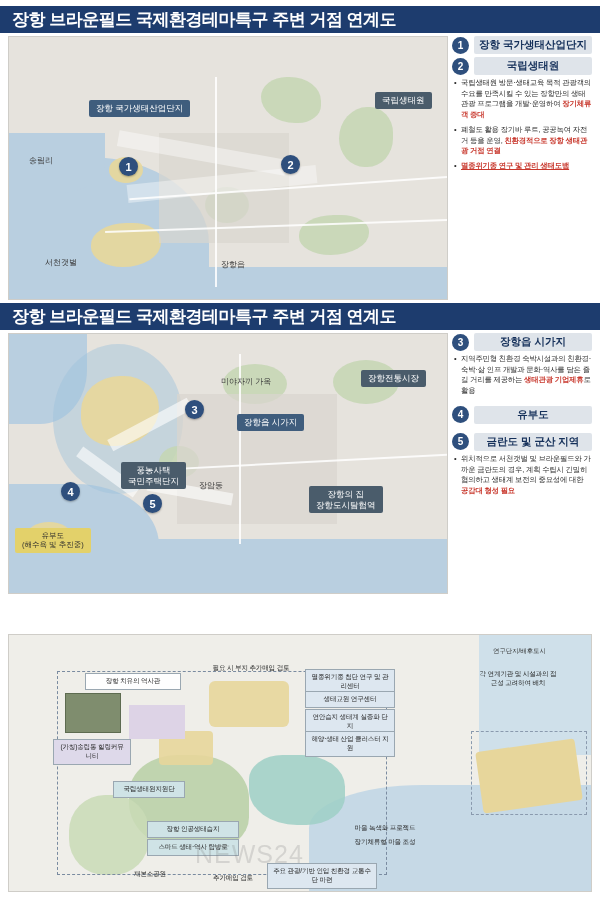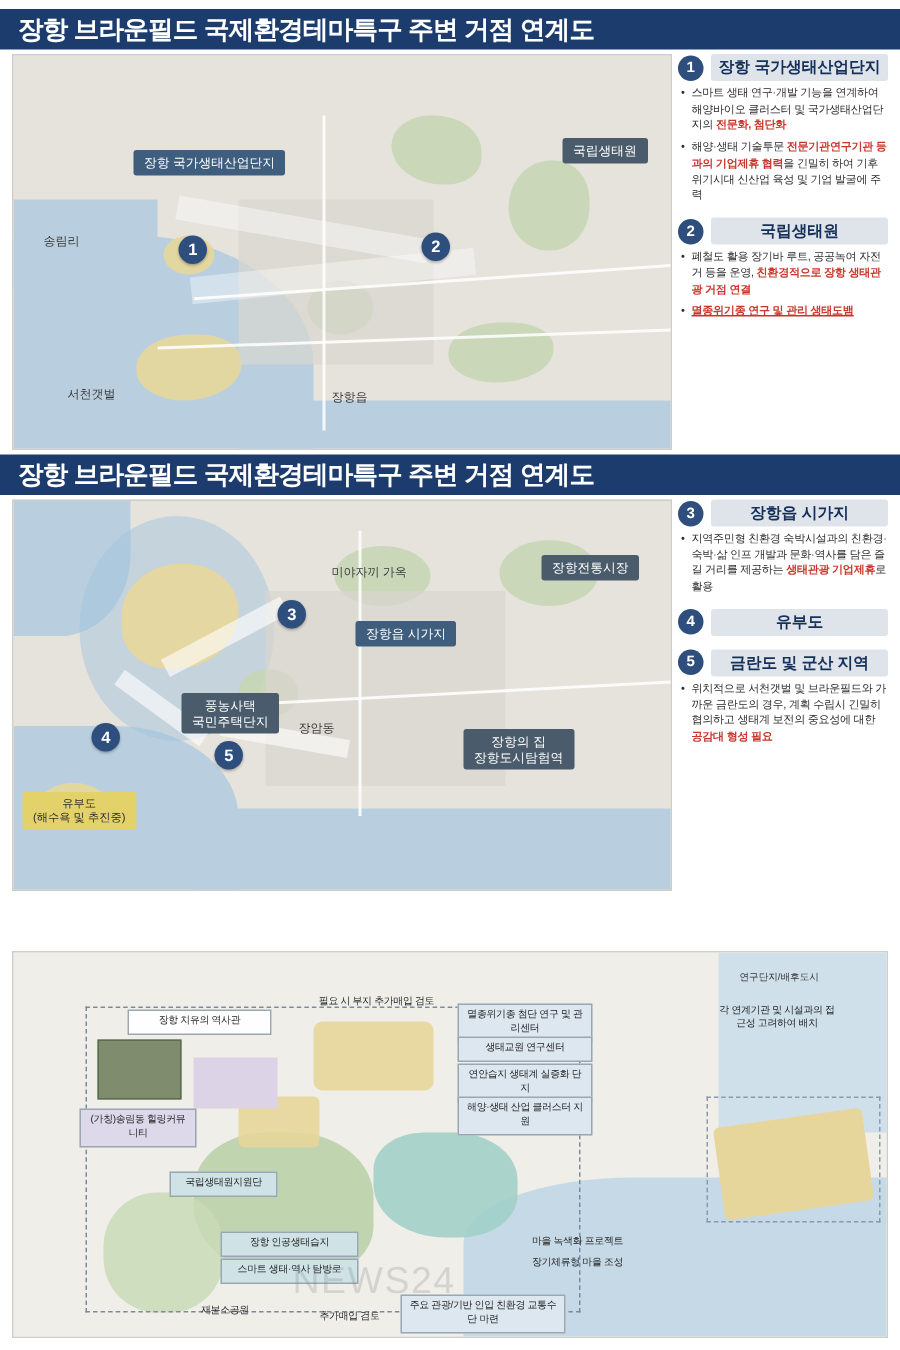--- a/index.html
+++ b/index.html
@@ -243,30 +243,27 @@
 
     <div class="numcircle" style="left:110px;top:120px;">1</div>
     <div class="numcircle" style="left:272px;top:118px;">2</div>
   </div>
 
   <div class="infocol" style="top:36px;">
     <div class="item-head">
       <div class="item-num">1</div>
       <div class="item-title">장항 국가생태산업단지</div>
     </div>
-    <ul class="bullets">
-        <li>스마트 생태 연구·개발 기능을 연계하여 해양바이오 클러스터 및 국가생태산업단지의 <b class="hl">전문화, 첨단화</b></li>
-        <li>해양·생태 기술투문 <b class="hl">전문기관연구기관 등과의 기업제휴 협력</b>을 긴밀히 하여 기후위기시대 신산업 육성 및 기업 발굴에 주력</li>
-      </ul>
 
     <div class="item-head">
       <div class="item-num">2</div>
       <div class="item-title">국립생태원</div>
     </div>
     <ul class="bullets">
+        <li>국립생태원 방문·생태교육 목적 관광객의 수요를 만족시킬 수 있는 장항만의 생태관광 프로그램을 개발·운영하여 <b class="hl">장기체류객 증대</b></li>
         <li>폐철도 활용 장기바 루트, 공공녹여 자전거 등을 운영, <b class="hl">친환경적으로 장항 생태관광 거점 연결</b></li>
         <li><b class="hl-u">멸종위기종 연구 및 관리 생태도뱀</b></li>
       </ul>
   </div>
 
   <div class="banner b2">장항 브라운필드 국제환경테마특구 주변 거점 연계도</div>
 
   <div class="mappanel map2">
     <div class="urban" style="left:0;top:0;width:440px;height:261px;background:#e6e3dd;"></div>
 

